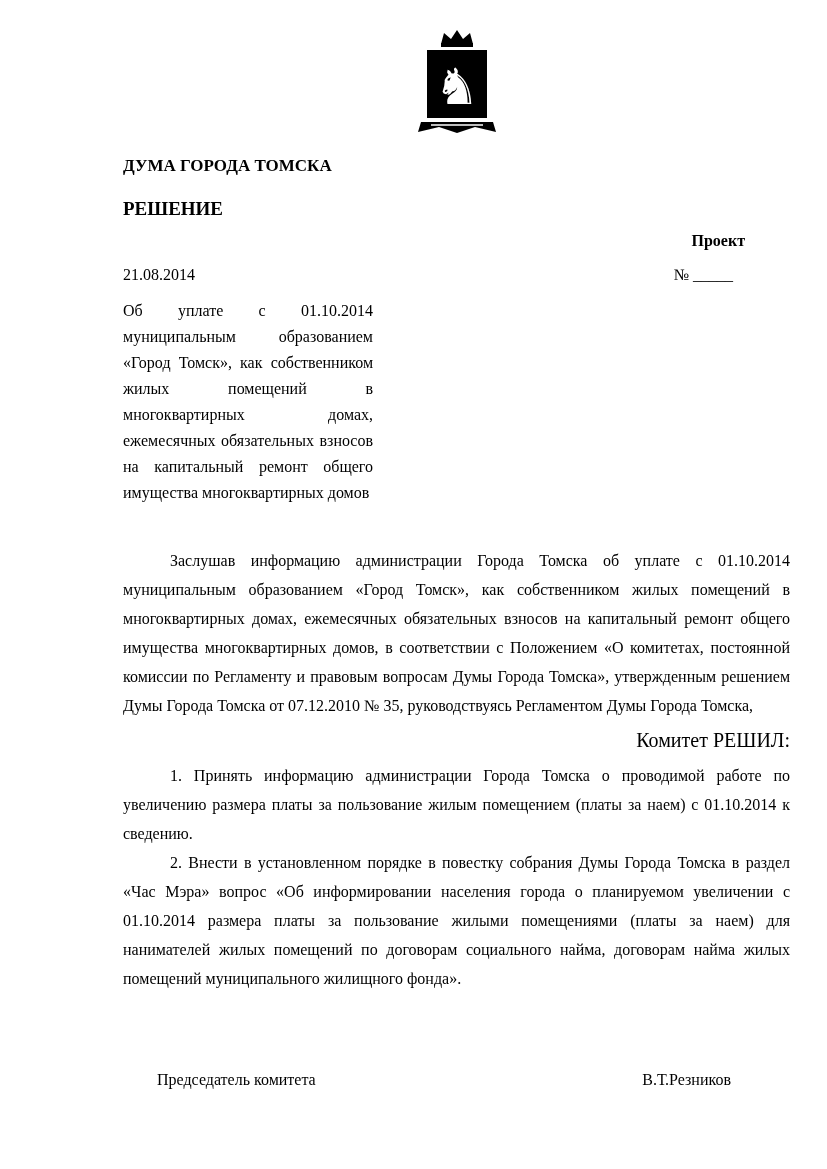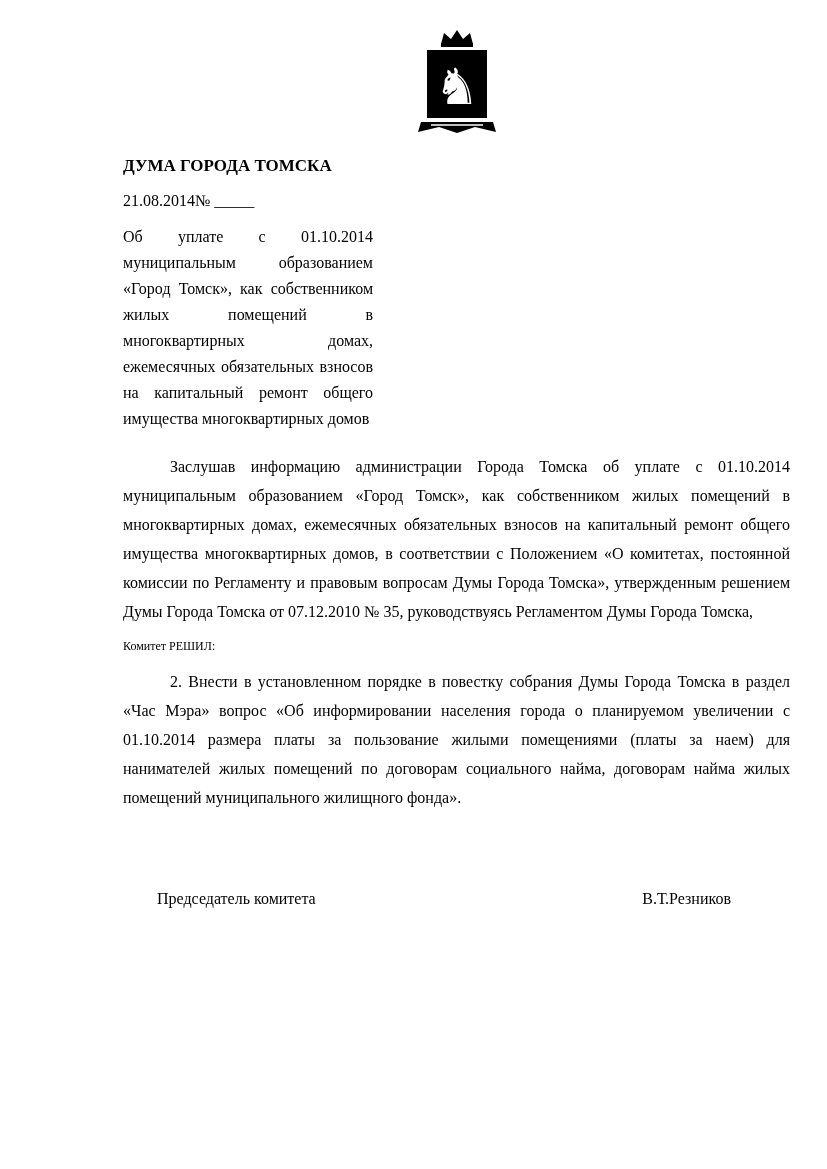--- a/index.html
+++ b/index.html
@@ -32,43 +32,44 @@
     margin: 22px 0 0 0;
   }
   .draft {
     text-align: right;
     font-weight: bold;
     font-size: 16px;
     margin: 12px 45px 0 0;
   }
   .date-row {
     display: flex;
+    justify-content: space-between;
     font-size: 16px;
     margin-top: 16px;
   }
   .date-row .num { margin-right: 57px; }
   .subject {
     width: 250px;
     font-weight: normal;
     font-size: 16px;
     line-height: 26px;
     text-align: justify;
     margin-top: 14px;
   }
   .para {
     font-size: 16px;
     line-height: 29px;
     text-align: justify;
     text-indent: 47px;
     margin: 0;
   }
-  .preamble { margin-top: 20px; }
+  .preamble { margin-top: 40px; }
   .resolved {
-    text-align: left;
-    font-size: 12px;
+    text-align: right;
+    font-size: 20px;
     line-height: 29px;
     margin: 6px 0;
   }
   .sig-row {
     display: flex;
     justify-content: space-between;
     font-size: 16px;
     margin-top: 78px;
     padding: 0 59px 0 34px;
   }
@@ -87,34 +88,37 @@
       <rect x="10" y="22" width="60" height="68" fill="#000"></rect>
       <text x="40" y="76" font-size="50" fill="#ffffff" text-anchor="middle" font-family="DejaVu Sans, sans-serif">♞</text>
 
       <path d="M4,94 L76,94 L79,104 L58,99 L40,105 L22,99 L1,104 Z" fill="#000"></path>
       <path d="M14,97 L66,97" stroke="#ffffff" stroke-width="1.5" fill="none"></path>
     </svg>
   </div>
 
   <div class="center-head">
     <div class="org-line">ДУМА ГОРОДА ТОМСКА</div>
+    <div class="doc-type">РЕШЕНИЕ</div>
   </div>
 
+  <div class="draft">Проект</div>
 
   <div class="date-row">
     <span>21.08.2014</span>
     <span class="num"><span>№</span> <span>_____</span></span>
   </div>
 
   <div class="subject">Об уплате с 01.10.2014 муниципальным образованием «Город Томск», как собственником жилых помещений в многоквартирных домах, ежемесячных обязательных взносов на капитальный ремонт общего имущества многоквартирных домов</div>
 
   <p class="para preamble">Заслушав информацию администрации Города Томска об уплате с 01.10.2014 муниципальным образованием «Город Томск», как собственником жилых помещений в многоквартирных домах, ежемесячных обязательных взносов на капитальный ремонт общего имущества многоквартирных домов, в соответствии с Положением «О комитетах, постоянной комиссии по Регламенту и правовым вопросам Думы Города Томска», утвержденным решением Думы Города Томска от 07.12.2010 № 35, руководствуясь Регламентом Думы Города Томска,</p>
 
   <div class="resolved">Комитет РЕШИЛ:</div>
 
+  <p class="para">1. Принять информацию администрации Города Томска о проводимой работе по увеличению размера платы за пользование жилым помещением (платы за наем) с 01.10.2014 к сведению.</p>
   <p class="para">2. Внести в установленном порядке в повестку собрания Думы Города Томска в раздел «Час Мэра» вопрос «Об информировании населения города о планируемом увеличении с 01.10.2014 размера платы за пользование жилыми помещениями (платы за наем) для нанимателей жилых помещений по договорам социального найма, договорам найма жилых помещений муниципального жилищного фонда».</p>
 
   <div class="sig-row">
     <span>Председатель комитета</span>
     <span>В.Т.Резников</span>
   </div>
 
 </div>
 
 </body></html>

